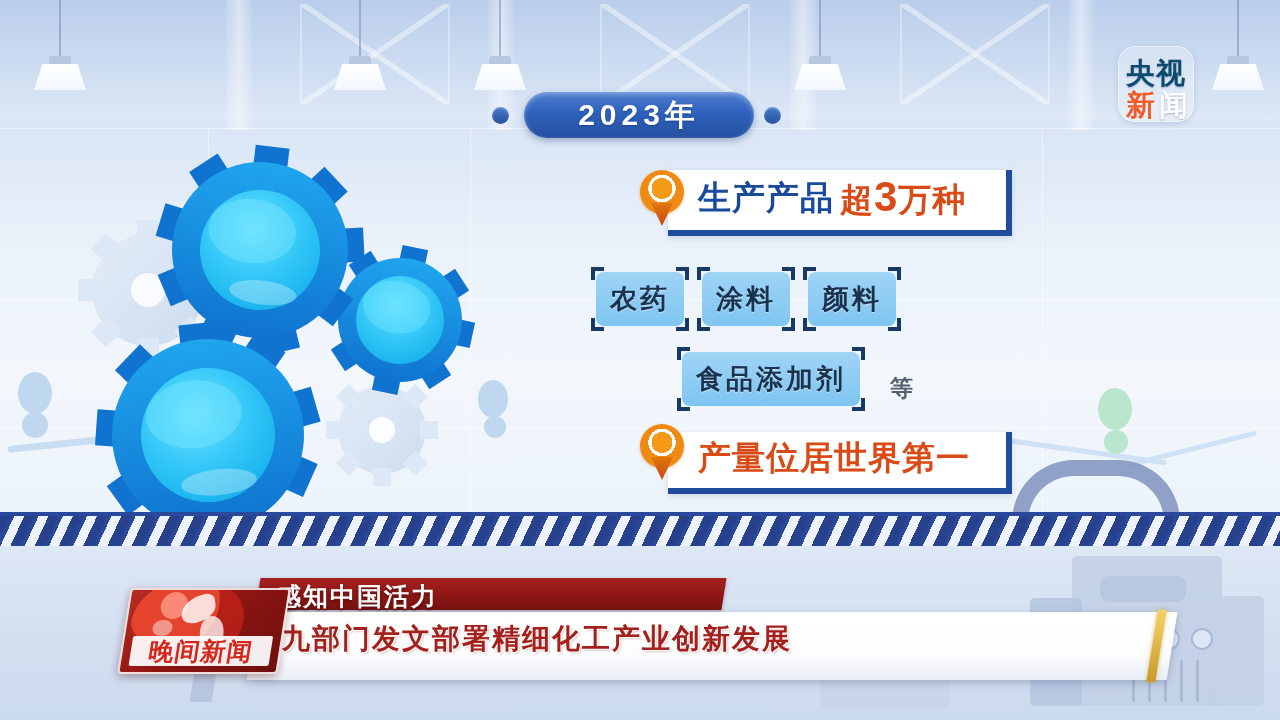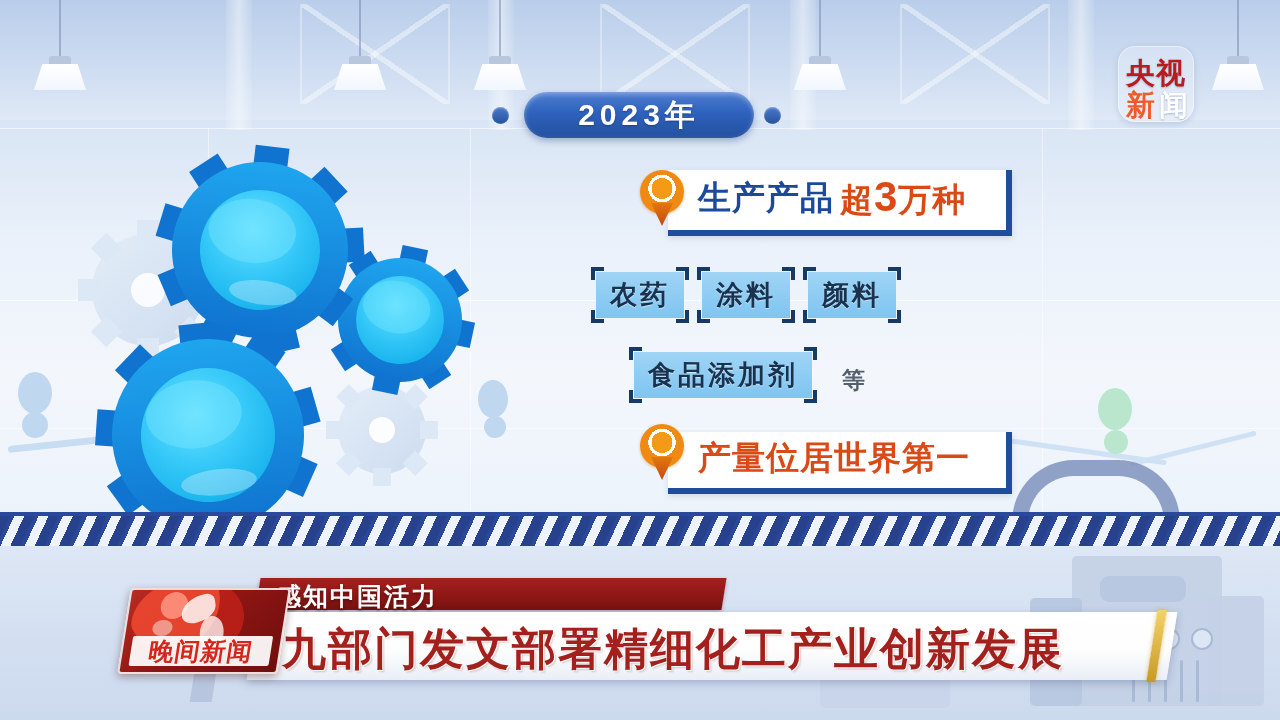--- a/index.html
+++ b/index.html
@@ -118,24 +118,25 @@
     position:absolute; white-space:nowrap; font-weight:900;
     font-size:33px; letter-spacing:1px; line-height:1;
   }
   .t-blue{ color:#1a4a9c; text-shadow:0 1px 1px rgba(255,255,255,.8); }
   .t-orange{ color:#d94a16; text-shadow:0 1px 1px rgba(255,255,255,.8); }
   .t-orange .big{ font-size:42px; }
 
   .taglist{ position:absolute; display:flex; align-items:center; }
   .tag{
     position:relative; display:flex; align-items:center; justify-content:center;
-    height:46px; padding:0 14px; margin-right:18px;
+    height:54px; padding:0 14px; margin-right:18px;
     background:linear-gradient(180deg,#9fd4f5,#7ec5f1);
     color:#19324f; font-size:27px; font-weight:900; letter-spacing:3px;
     text-shadow:0 1px 1px rgba(255,255,255,.55);
+    border-radius:8px;
   }
   .tag .c{ position:absolute; width:13px; height:13px; border-color:#163a63; border-style:solid; border-width:0; }
   .tag .tl{ left:-5px; top:-5px; border-left-width:4px; border-top-width:4px; }
   .tag .tr{ right:-5px; top:-5px; border-right-width:4px; border-top-width:4px; }
   .tag .bl{ left:-5px; bottom:-5px; border-left-width:4px; border-bottom-width:4px; }
   .tag .br{ right:-5px; bottom:-5px; border-right-width:4px; border-bottom-width:4px; }
   .deng{ color:#55606e; font-size:23px; font-weight:800; align-self:flex-end; margin-bottom:2px; }
 
   
   .cctv{ position:absolute; left:78px; top:48px; width:200px; height:84px; opacity:.62; }
@@ -151,21 +152,21 @@
   .cctv .zh{ position:absolute; left:44px; top:50px; font-size:25px; letter-spacing:18px; color:rgba(255,255,255,.92); font-weight:700; }
   .cctv .ul{ position:absolute; left:4px; top:44px; width:108px; height:3px; background:rgba(255,255,255,.85); }
 
   .cctvnews{
     position:absolute; left:1118px; top:46px; width:76px; height:76px;
     border-radius:17px; background:rgba(255,255,255,.26);
     border:1px solid rgba(255,255,255,.45);
     box-shadow:0 2px 6px rgba(80,110,160,.22);
     overflow:hidden;
   }
-  .cctvnews .r1{ position:absolute; left:7px; top:7px; font-size:29px; font-weight:900; color:#b91c1c; letter-spacing:1px; text-shadow:0 1px 2px rgba(120,140,180,.6); }
+  .cctvnews .r1{ position:absolute; left:7px; top:7px; font-size:29px; font-weight:900; color:#0c4a6e; letter-spacing:1px; text-shadow:0 1px 2px rgba(120,140,180,.6); }
   .cctvnews .r2a{ position:absolute; left:7px; top:39px; font-size:29px; font-weight:900; color:#f05a28; text-shadow:0 1px 1px rgba(255,255,255,.5); }
   .cctvnews .r2b{ position:absolute; left:40px; top:39px; font-size:29px; font-weight:900; color:#ffffff; text-shadow:0 1px 2px rgba(120,140,180,.6); }
 
   
   .kicker{
     position:absolute; left:258px; top:578px; width:466px; height:32px;
     background:linear-gradient(180deg,#a52120 0%,#8e1715 55%,#761210 100%);
     transform:skewX(-9deg);
     box-shadow:0 2px 4px rgba(60,10,10,.3);
   }
@@ -173,21 +174,21 @@
     position:absolute; left:276px; top:580px; font-size:25px; font-weight:900;
     color:#fff; letter-spacing:2px; text-shadow:0 2px 3px rgba(70,10,10,.7);
   }
   .headline-bar{
     position:absolute; left:252px; top:612px; width:920px; height:68px;
     background:linear-gradient(180deg,#ffffff 0%,#fdfdfd 58%,#e9eef6 100%);
     transform:skewX(-9deg);
     box-shadow:0 3px 8px rgba(60,80,120,.3);
   }
   .headline-txt{
-    position:absolute; left:282px; top:620px; font-size:44px; font-weight:900;
+    position:absolute; left:282px; top:620px; font-size:28px; font-weight:900;
     color:#a3201c; letter-spacing:2px;
     text-shadow:1px 1px 0 rgba(255,255,255,.9), 2px 2px 2px rgba(120,30,25,.22);
   }
   .gold-slash{
     position:absolute; left:1152px; top:610px; width:9px; height:72px;
     background:linear-gradient(180deg,#f3d268,#c89a28);
     transform:skewX(-9deg);
     box-shadow:0 0 4px rgba(200,160,40,.6);
   }
 
@@ -420,21 +421,21 @@
     <div class="tag">
         <span class="c tl"></span>
         <span class="c tr"></span>
         <span class="c bl"></span>
         <span class="c br"></span>
         <span>颜料</span>
       </div>
   </div>
 
   <div class="taglist" style="left:634px; top:352px;">
-    <div class="tag" style="margin-right:30px;">
+    <div class="tag" style="margin-right:30px;margin-left:48px;">
         <span class="c tl"></span>
         <span class="c tr"></span>
         <span class="c bl"></span>
         <span class="c br"></span>
         <span>食品添加剂</span>
       </div>
     <div class="deng">等</div>
   </div>
 
   <div class="card card-2"></div>

